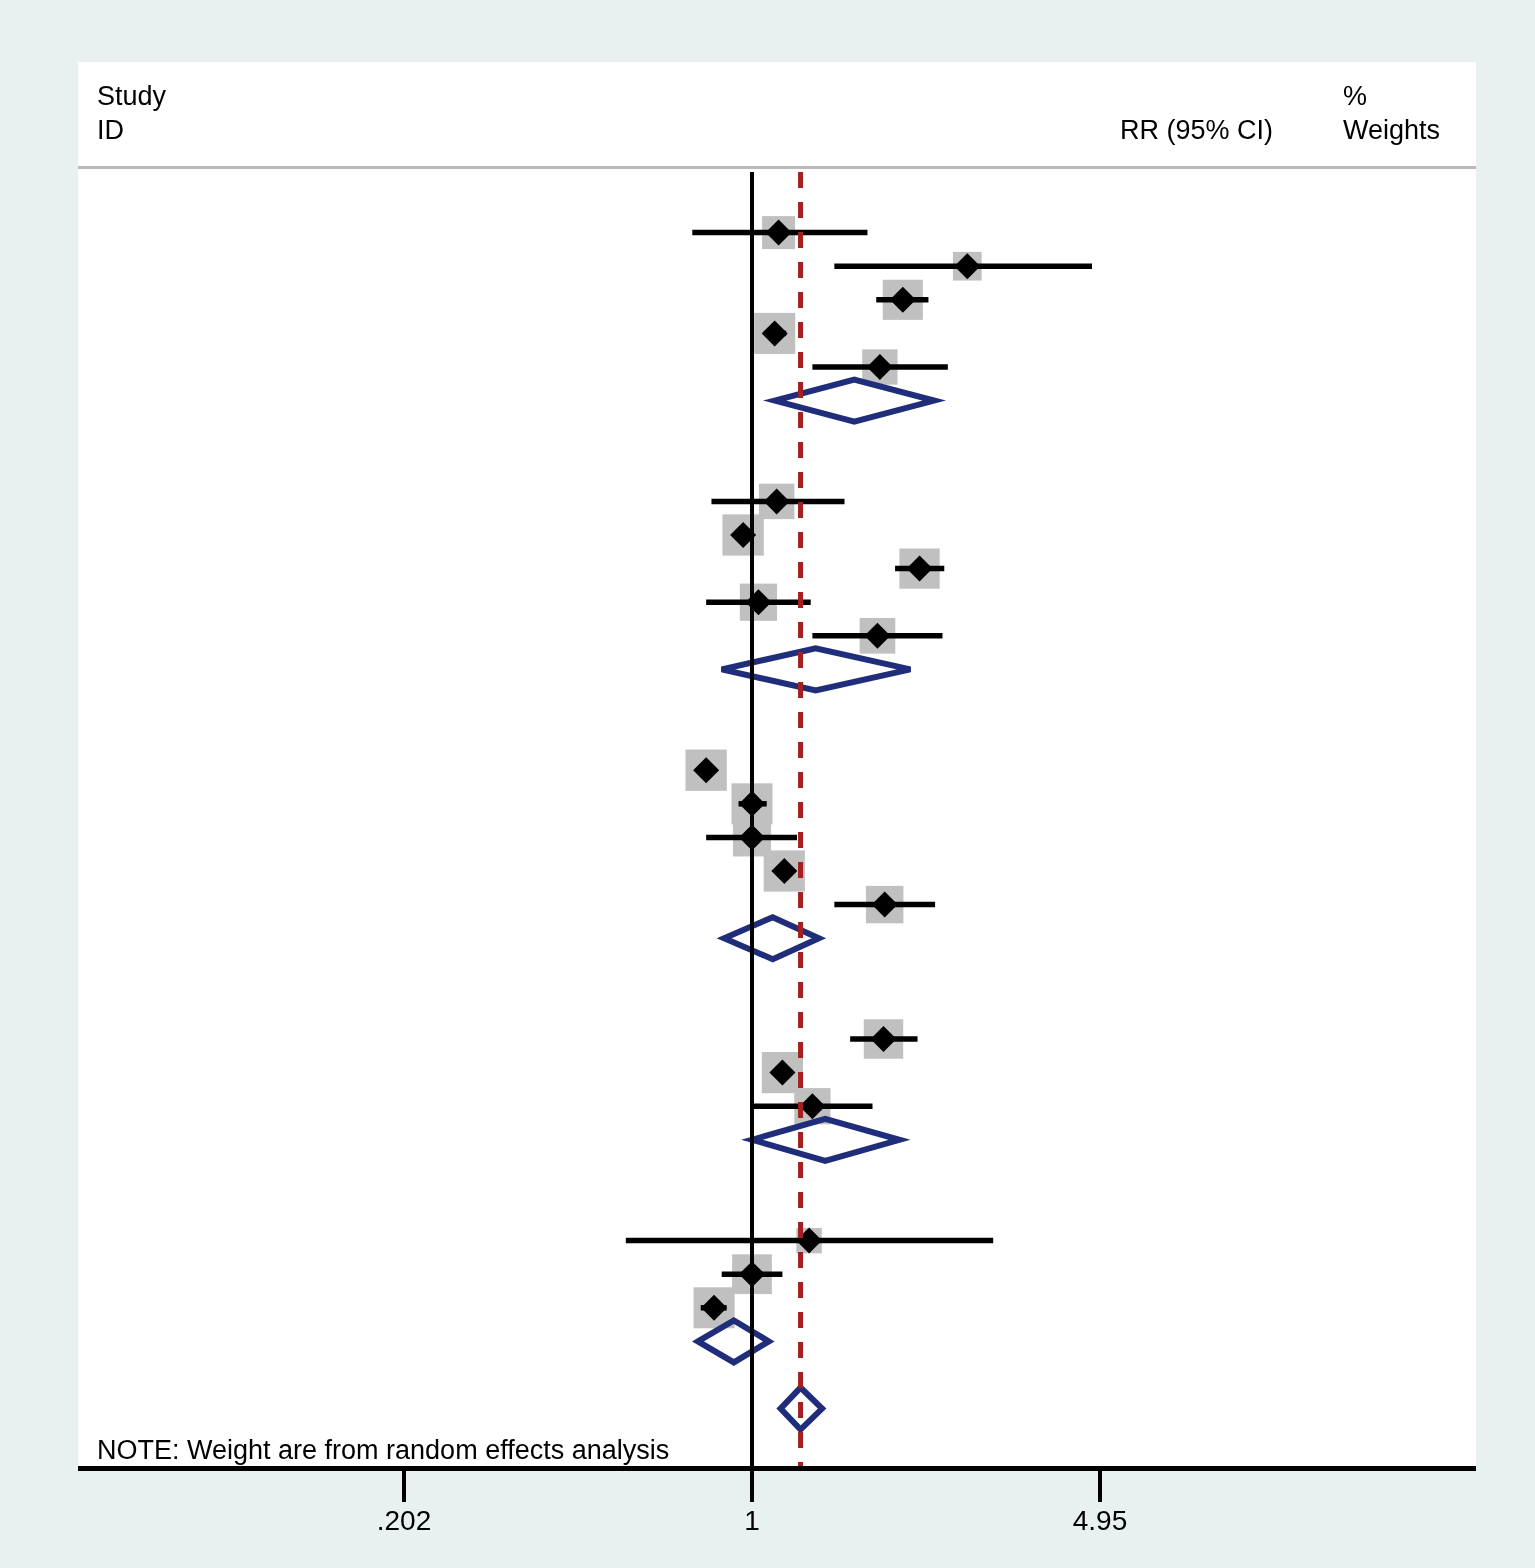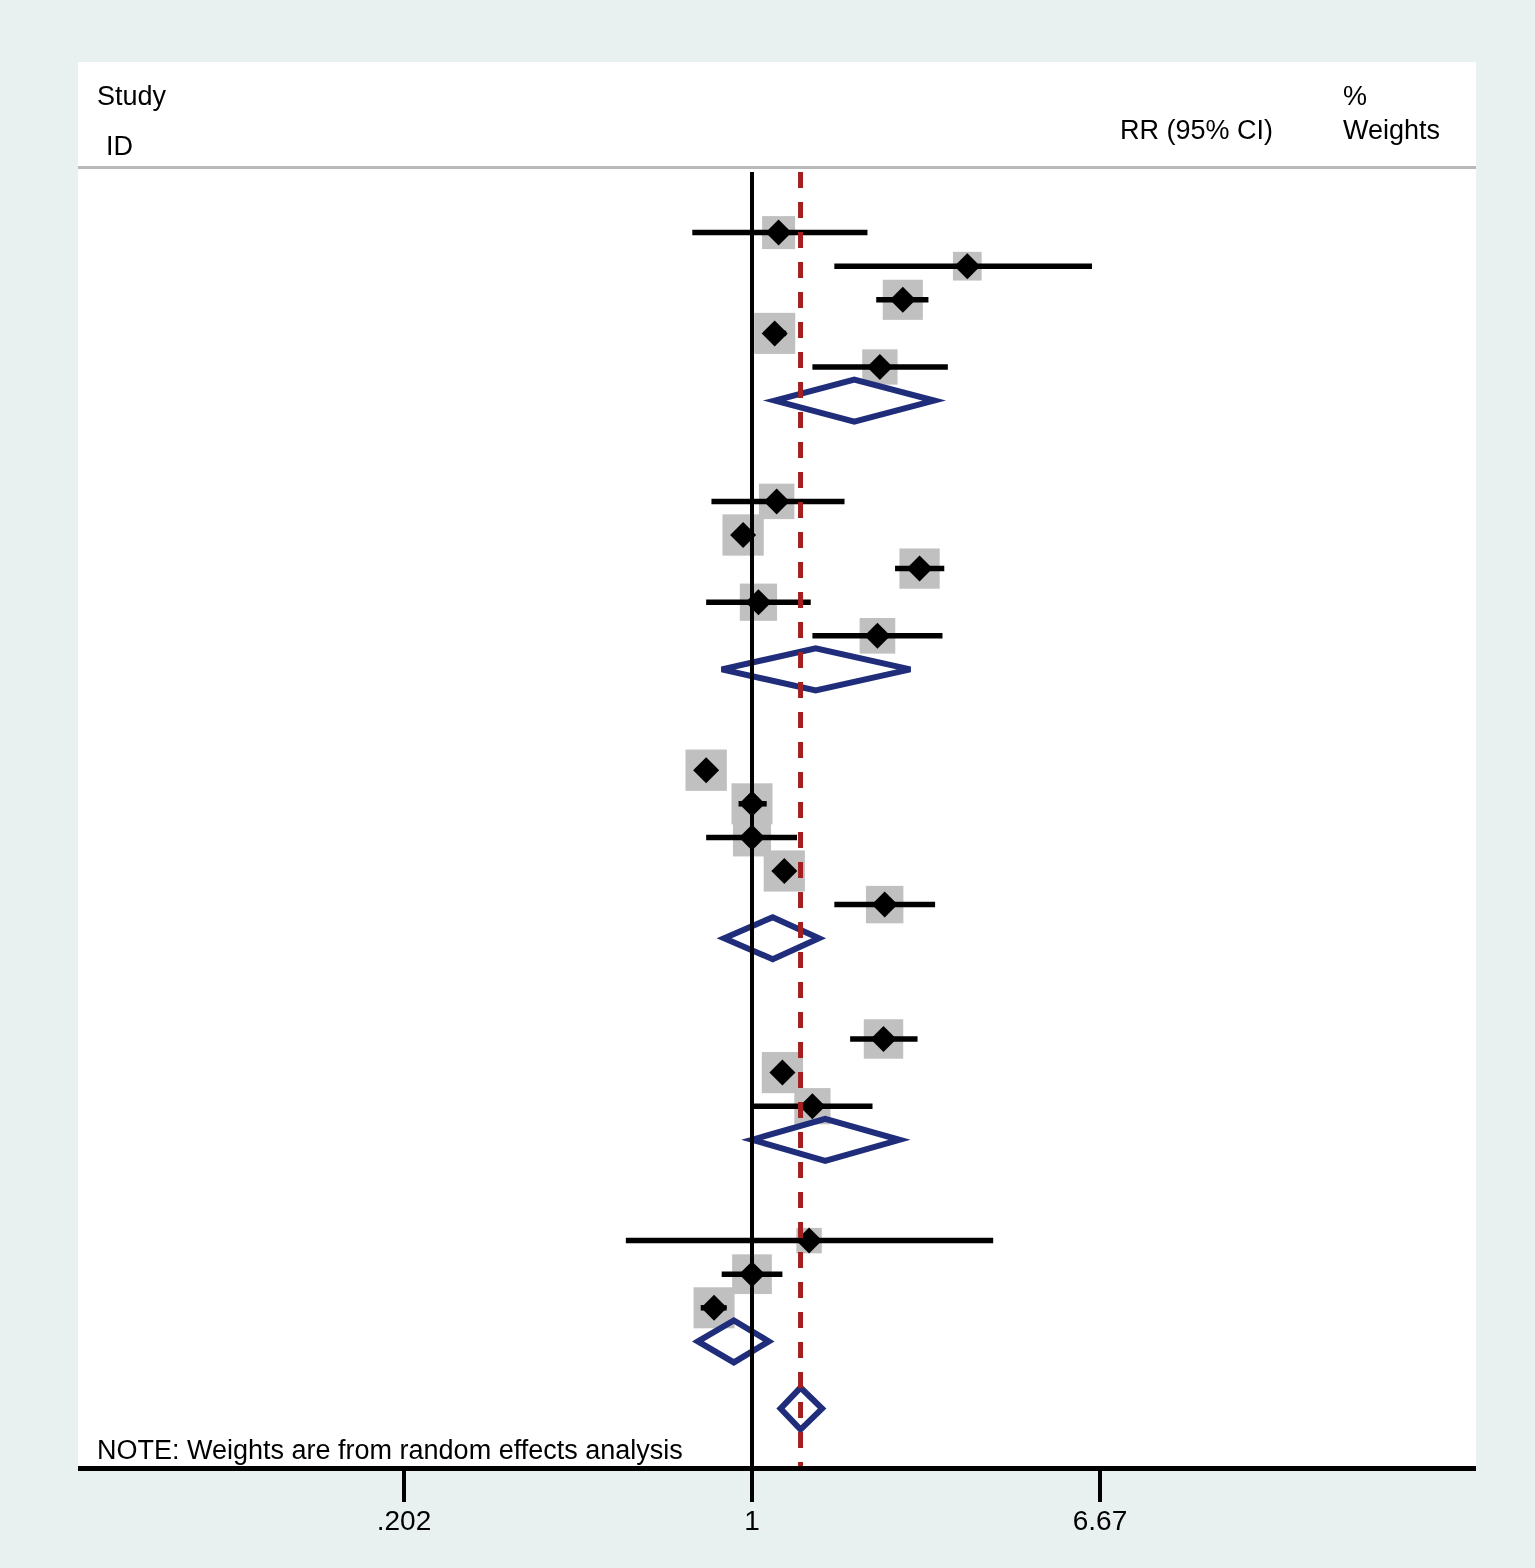--- a/index.html
+++ b/index.html
@@ -21,21 +21,21 @@
   
   #header-rule{
     position:absolute;left:78px;top:166px;width:1398px;height:3px;
     background:#b9b9b9;
   }
   .hdr{
     position:absolute;
     font-size:27px;color:#000;white-space:nowrap;
   }
   #hdr-study{left:97px;top:81px;}
-  #hdr-id{left:97px;top:131px;margin-left:9px;}
+  #hdr-id{left:97px;top:115px;}
   #hdr-rr{left:1120px;top:115px;text-align:right;}
   #hdr-pct{left:1343px;top:81px;}
   #hdr-weight{left:1343px;top:115px;}
 
   
   .row{position:absolute;left:0;width:1535px;height:34px;}
   .label{
     position:absolute;left:97px;top:0;
     font-size:27px;color:#000;white-space:nowrap;line-height:34px;
   }
@@ -238,21 +238,21 @@
       </div>
       <div class="row" style="top: 1358px;">
         <div class="label dot"></div>
       </div>
       <div class="row" style="top: 1391.6px;">
         <div class="label"></div>
         <div class="stat stat-est"></div>
         <div class="stat stat-wt"></div>
       </div>
       <div class="row" style="top: 1433.2px;">
-        <div class="label">NOTE: Weights are from random effects analysis</div>
+        <div class="label">NOTE: Weight are from random effects analysis</div>
       </div>
     </div>
 
   <svg id="plot" viewBox="0 0 1535 1568" width="1535" height="1568" xmlns="http://www.w3.org/2000/svg">
       <rect x="762.096379067817" y="216.10552792410235" width="32.98894415179527" height="32.98894415179527" fill="#c0c0c0"></rect>
       <line x1="692.2908635215433" y1="232.6" x2="867.4486183550853" y2="232.6" stroke="#000" stroke-width="5.5"></line>
       <path d="M 765.5908511437146 232.6 L 778.5908511437146 219.6 L 791.5908511437146 232.6 L 778.5908511437146 245.6 Z" fill="#000"></path>
       <rect x="952.93566155605" y="251.8415015118572" width="28.716996976285614" height="28.716996976285614" fill="#c0c0c0"></rect>
       <line x1="834.3362939151282" y1="266.2" x2="1092" y2="266.2" stroke="#000" stroke-width="5.5"></line>
       <path d="M 954.2941600441928 266.2 L 967.2941600441928 253.2 L 980.2941600441928 266.2 L 967.2941600441928 279.2 Z" fill="#000"></path>
@@ -323,16 +323,16 @@
       <line x1="800.5492708737331" y1="172" x2="800.5492708737331" y2="1468" stroke="#a41f20" stroke-width="5" stroke-dasharray="16 14"></line>
       <line x1="404" y1="1471" x2="404" y2="1502" stroke="#000" stroke-width="4"></line>
       <line x1="752" y1="1471" x2="752" y2="1502" stroke="#000" stroke-width="4"></line>
       <line x1="1099.9782419441597" y1="1471" x2="1099.9782419441597" y2="1502" stroke="#000" stroke-width="4"></line>
     </svg>
 
   <div id="bottom-rule"></div>
   <div id="axis-labels">
       <div class="axlab" style="left: 404px; top: 1505px;">.202</div>
       <div class="axlab" style="left: 752px; top: 1505px;">1</div>
-      <div class="axlab" style="left: 1099.98px; top: 1505px;">6.67</div>
+      <div class="axlab" style="left: 1099.98px; top: 1505px;">4.95</div>
     </div>
 
 </div>
 
 </body></html>

